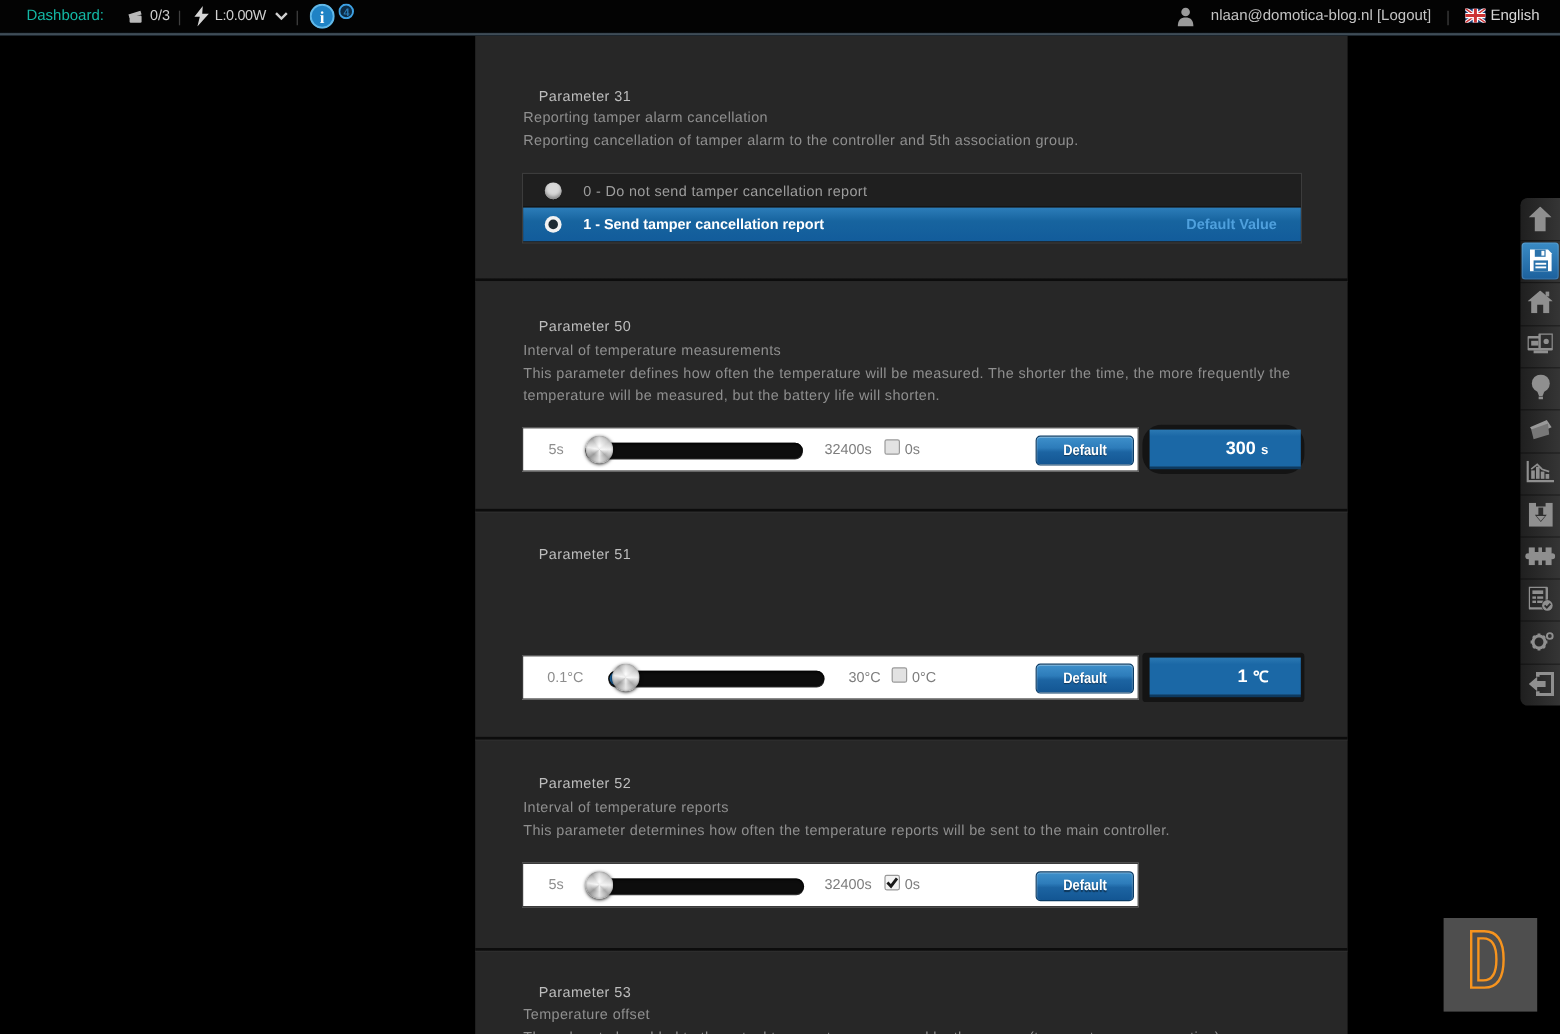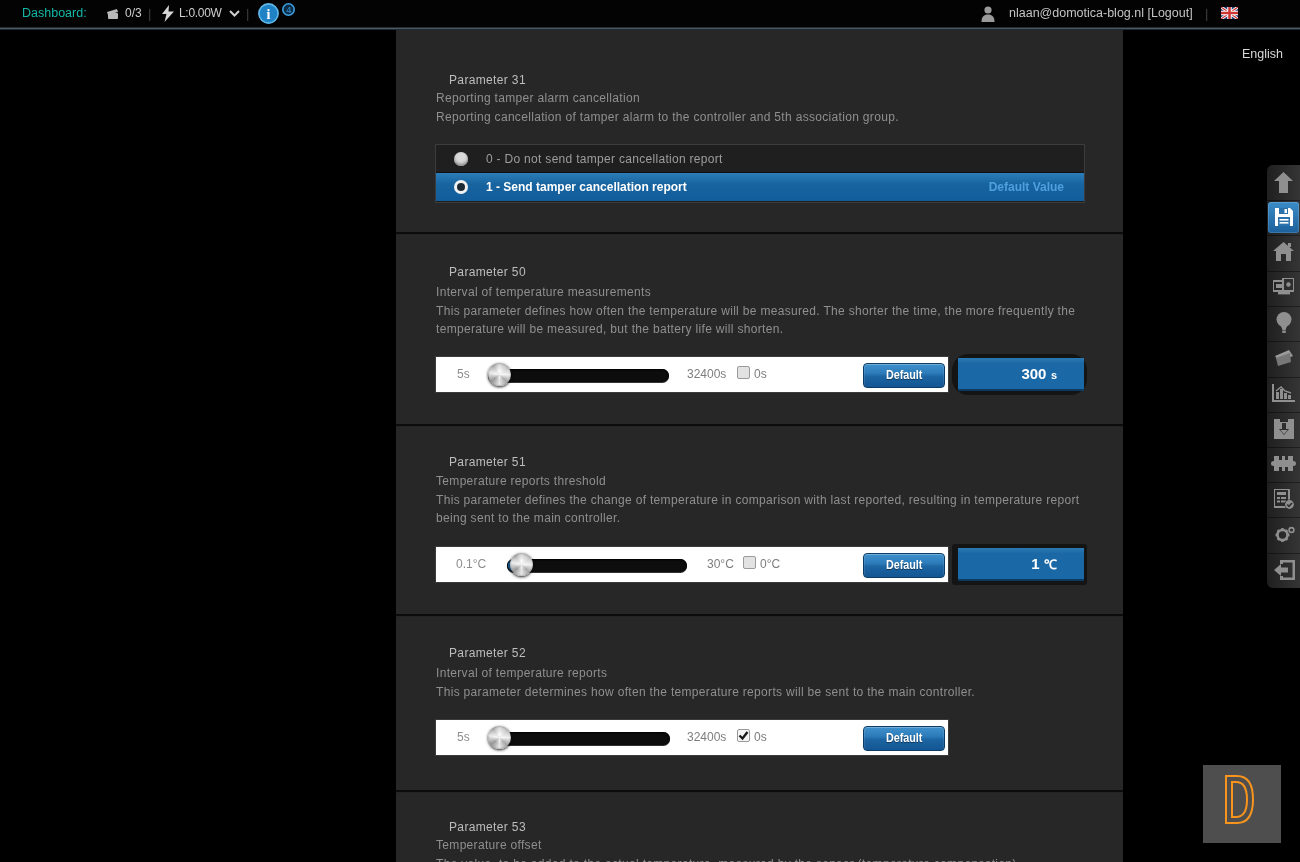--- a/index.html
+++ b/index.html
@@ -105,21 +105,21 @@
     </svg>
     <div class="tb" style="left:1009px; color:#c4c4c4; font-size:12.5px;">nlaan@domotica-blog.nl [Logout]</div>
     <div class="tb sep" style="left:1205px;">|</div>
     <svg class="abs" style="left:1221px; top:7px;" width="17" height="12" viewBox="0 0 34 24">
       <rect width="34" height="24" fill="#1e3f7a"></rect>
       <path d="M0,0 L34,24 M34,0 L0,24" stroke="#fff" stroke-width="6"></path>
       <path d="M0,0 L34,24 M34,0 L0,24" stroke="#c33" stroke-width="2.5"></path>
       <path d="M17,0 V24 M0,12 H34" stroke="#fff" stroke-width="9"></path>
       <path d="M17,0 V24 M0,12 H34" stroke="#c33" stroke-width="5"></path>
     </svg>
-    <div class="tb" style="left:1242px; color:#d8d8d8; font-size:12.5px;margin-top:41px;">English</div>
+    <div class="tb" style="left:1242px; color:#d8d8d8; font-size:12.5px;">English</div>
   </div>
   <div id="topline"></div>
 
   <div id="panel">
 
     <div class="phead" style="top:43px;">Parameter 31</div>
     <div class="pdesc" style="top:59px;">Reporting tamper alarm cancellation<br>Reporting cancellation of tamper alarm to the controller and 5th association group.</div>
     <div id="radiobox">
       <div class="rrow" id="rrow1">
         <div class="radio" style="background:#d9d9d9; box-shadow:inset 0 -2px 3px #8a8a8a;"></div>
@@ -145,21 +145,20 @@
       <div class="chk" style="left:301px;"></div>
       <div class="clabel" style="left:318px; color:#7d7d7d;">0s</div>
       <div class="defbtn"><span>Default</span></div>
     </div>
     <div class="valbox" style="top:324px;border-radius:16px;">
         <div class="valinner"><span class="valnum">300</span> <span class="valunit">s</span></div>
       </div>
     <div class="divider" style="top:394px;"></div>
 
     <div class="phead" style="top:425px;">Parameter 51</div>
-    <div class="pdesc" style="top:442px;">Temperature reports threshold<br>This parameter defines the change of temperature in comparison with last reported, resulting in temperature report<br>being sent to the main controller.</div>
     <div class="cbox" style="top:516px;">
       <div class="clabel" style="left:20px;">0.1°C</div>
       <div class="track" style="left:71px; width:180px;"></div>
       <div style="position:absolute; left:72px; top:13px; width:14px; height:11px; background:#1a68a8; border-radius:6px 0 0 6px;"></div>
       <div class="knob" style="left:74px;"></div>
       <div class="clabel" style="left:271px; color:#7d7d7d;">30°C</div>
       <div class="chk" style="left:307px;"></div>
       <div class="clabel" style="left:324px; color:#7d7d7d;">0°C</div>
       <div class="defbtn"><span>Default</span></div>
     </div>

